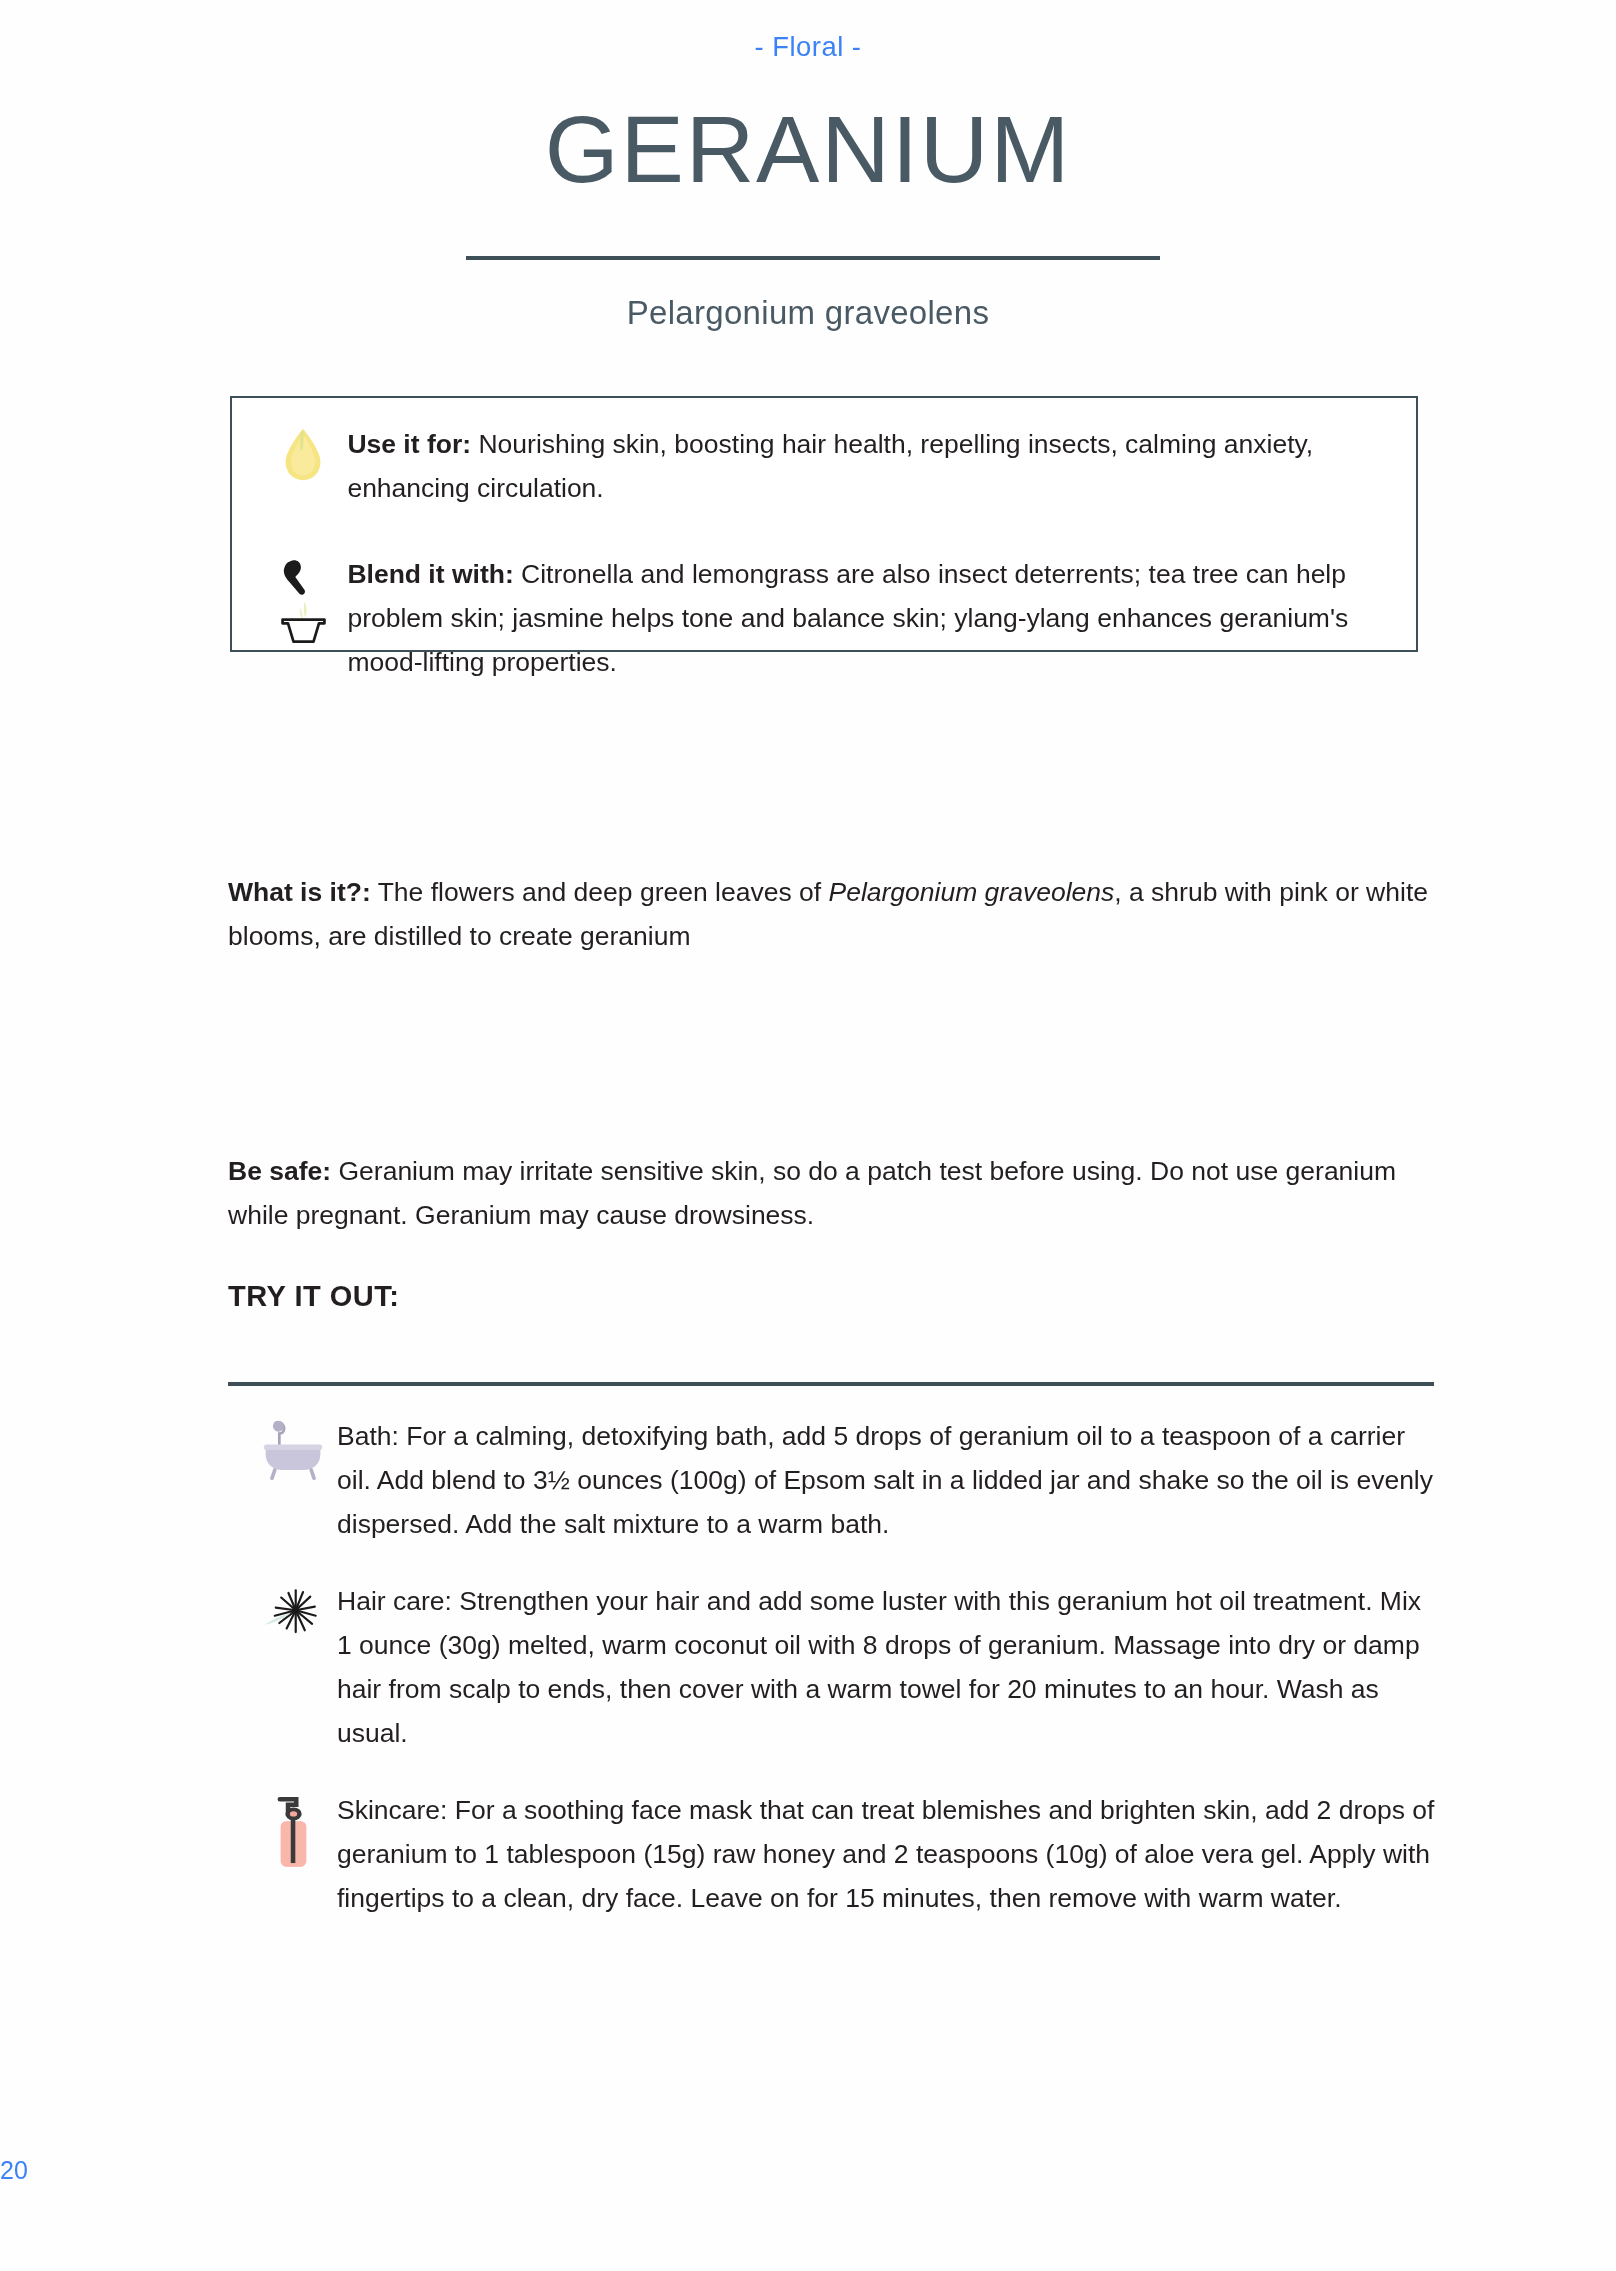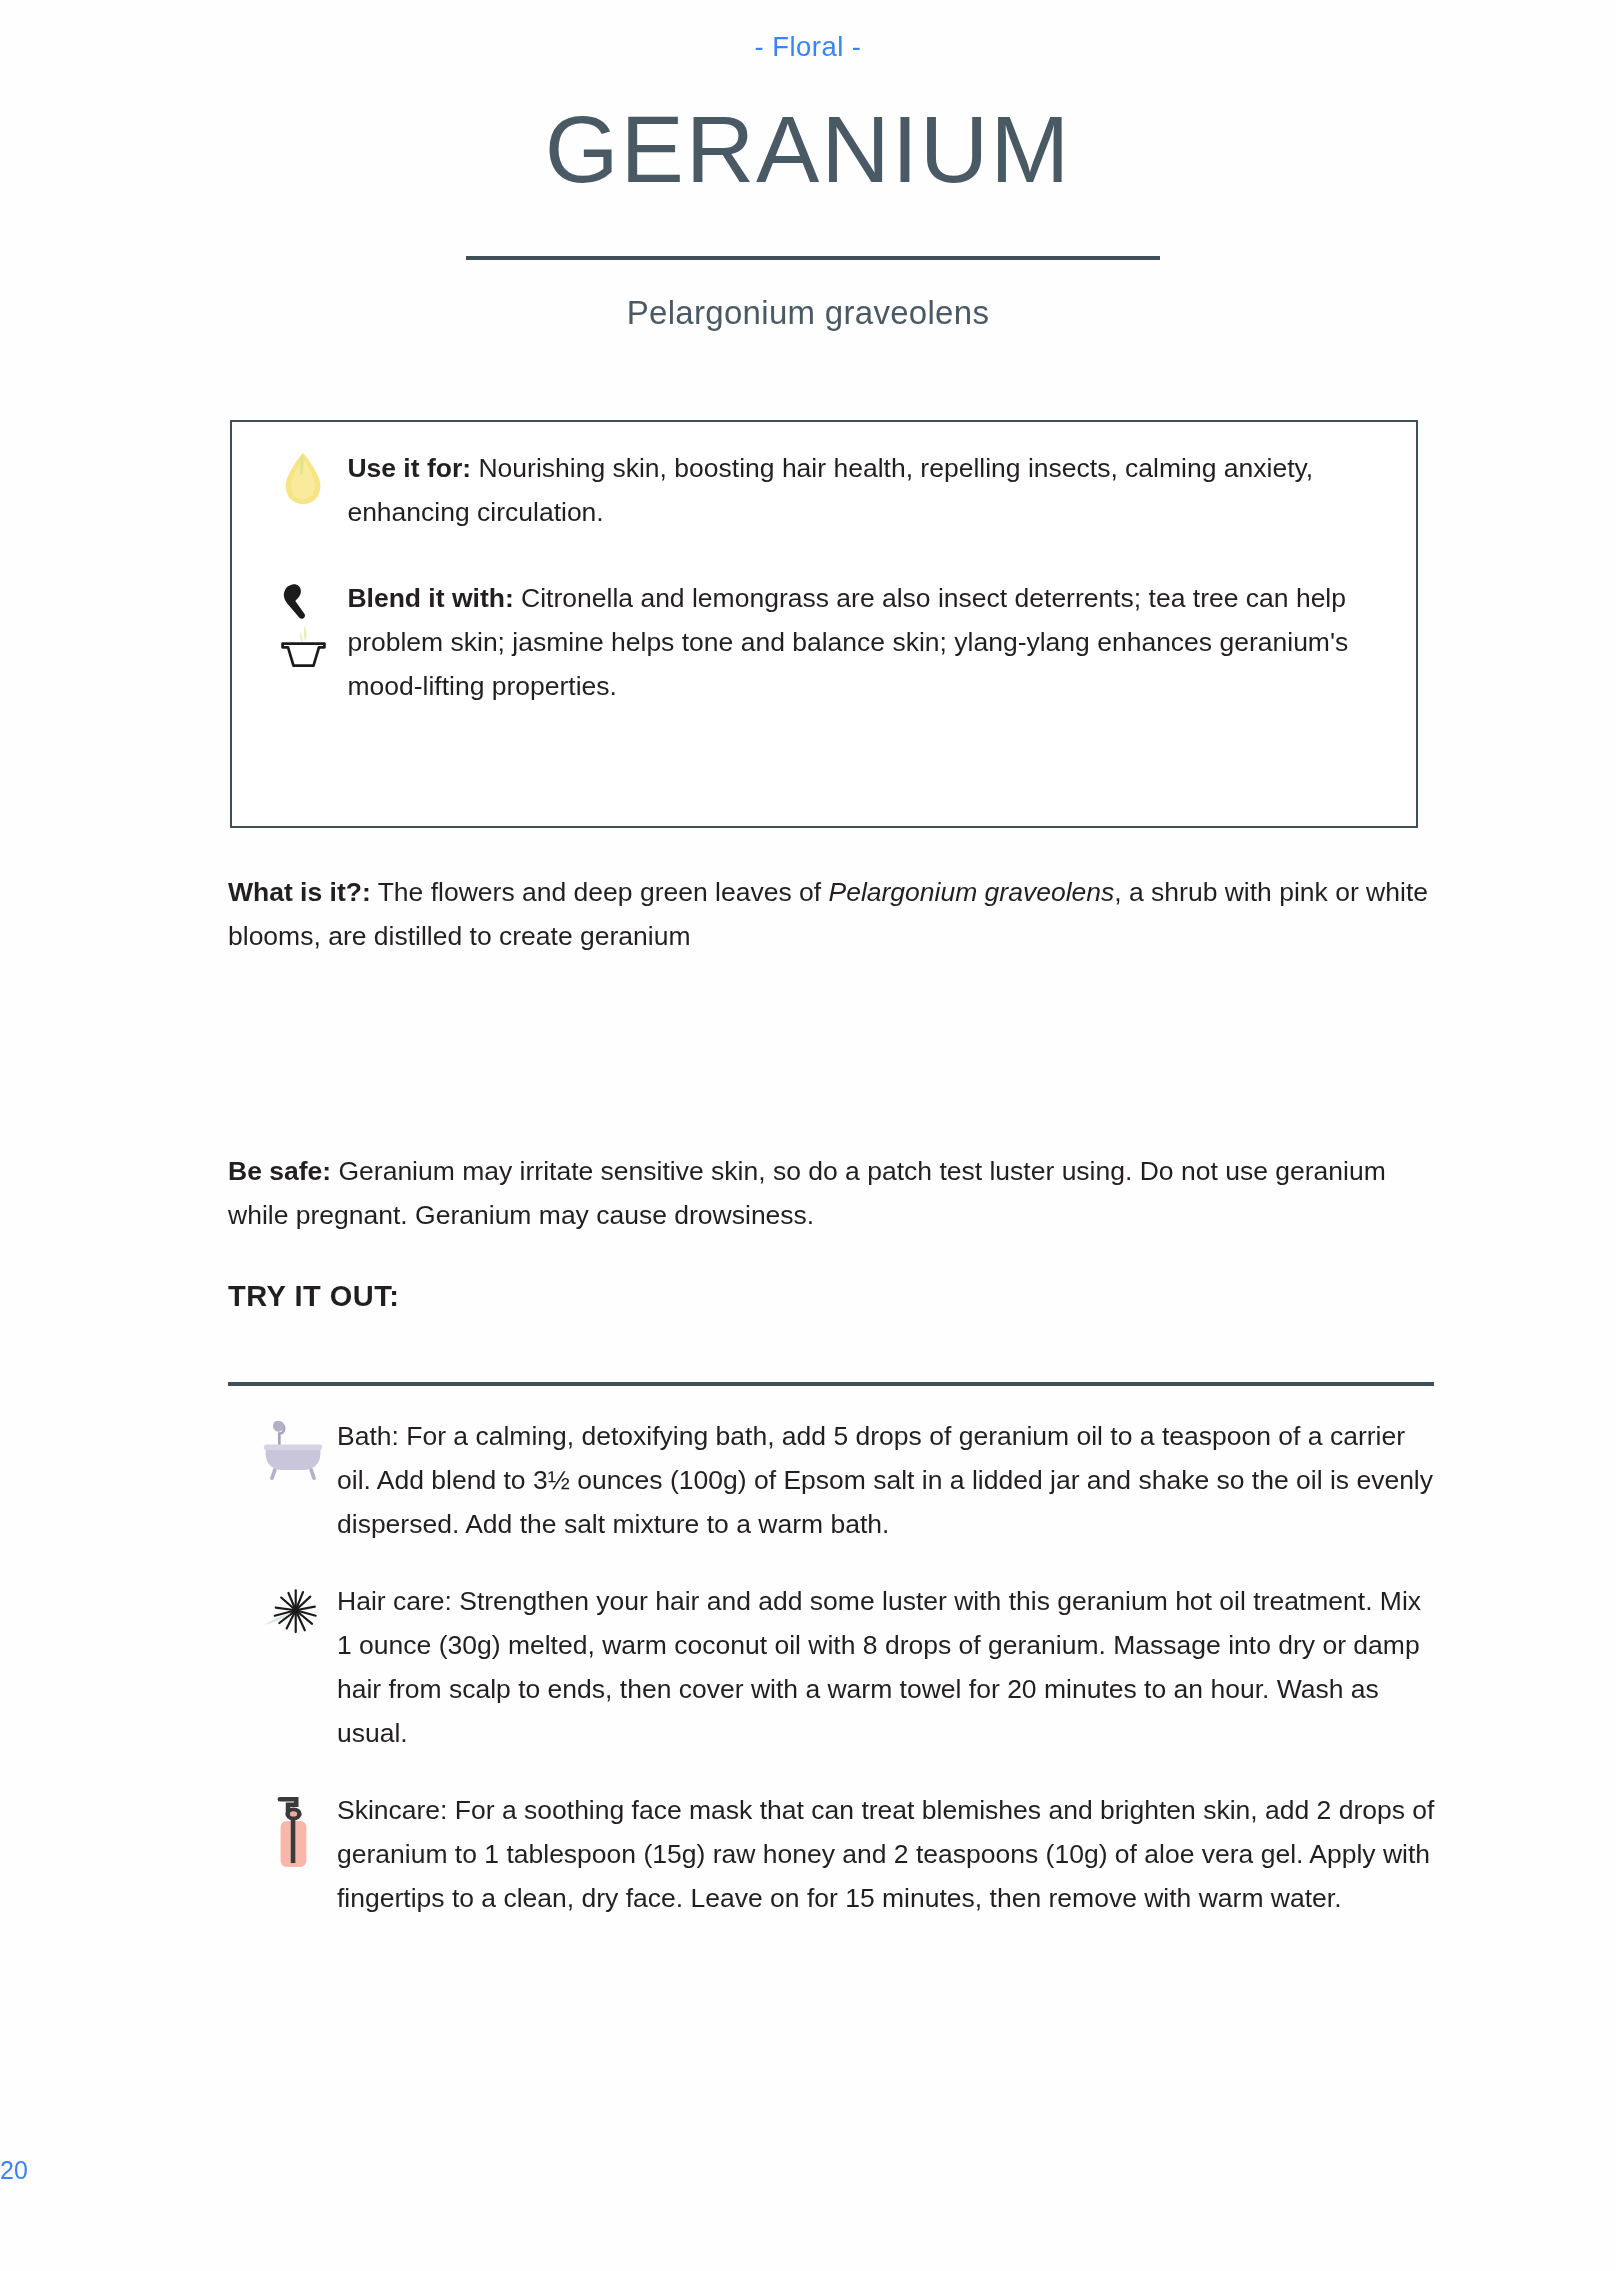--- a/index.html
+++ b/index.html
@@ -59,24 +59,24 @@
     text-align: center;
     font-size: 33px;
     font-weight: 300;
     color: #4a5a64;
     letter-spacing: 0.3px;
   }
 
   
   .info-box {
     position: absolute;
-    top: 420px;
+    top: 396px;
     left: 230px;
     width: 1188px;
-    height: 408px;
+    height: 256px;
     border: 2.7px solid #3f4f57;
     box-sizing: border-box;
     background: #ffffff;
   }
   .info-row {
     position: absolute;
     display: flex;
     align-items: flex-start;
   }
   .info-row.use-it {
@@ -233,21 +233,21 @@
 
   </div>
 
   <div class="two-col">
     <div class="col">
       <b>What is it?:</b><span> The flowers and deep green leaves of </span><i>Pelargonium graveolens</i><span>, a shrub with pink or white blooms, are distilled to create geranium</span>
     </div>
   </div>
 
   <div class="be-safe">
-    <b>Be safe:</b><span> Geranium may irritate sensitive skin, so do a patch test luster using. Do not use geranium while pregnant. Geranium may cause drowsiness.</span>
+    <b>Be safe:</b><span> Geranium may irritate sensitive skin, so do a patch test before using. Do not use geranium while pregnant. Geranium may cause drowsiness.</span>
   </div>
 
   <div class="tryout-head">TRY IT OUT:</div>
   <div class="tryout-rule"></div>
 
   <div class="tips">
 
     <div class="tip">
       <div class="tip-icon">
         <svg width="66" height="62" viewBox="0 0 72 68" aria-hidden="true">

